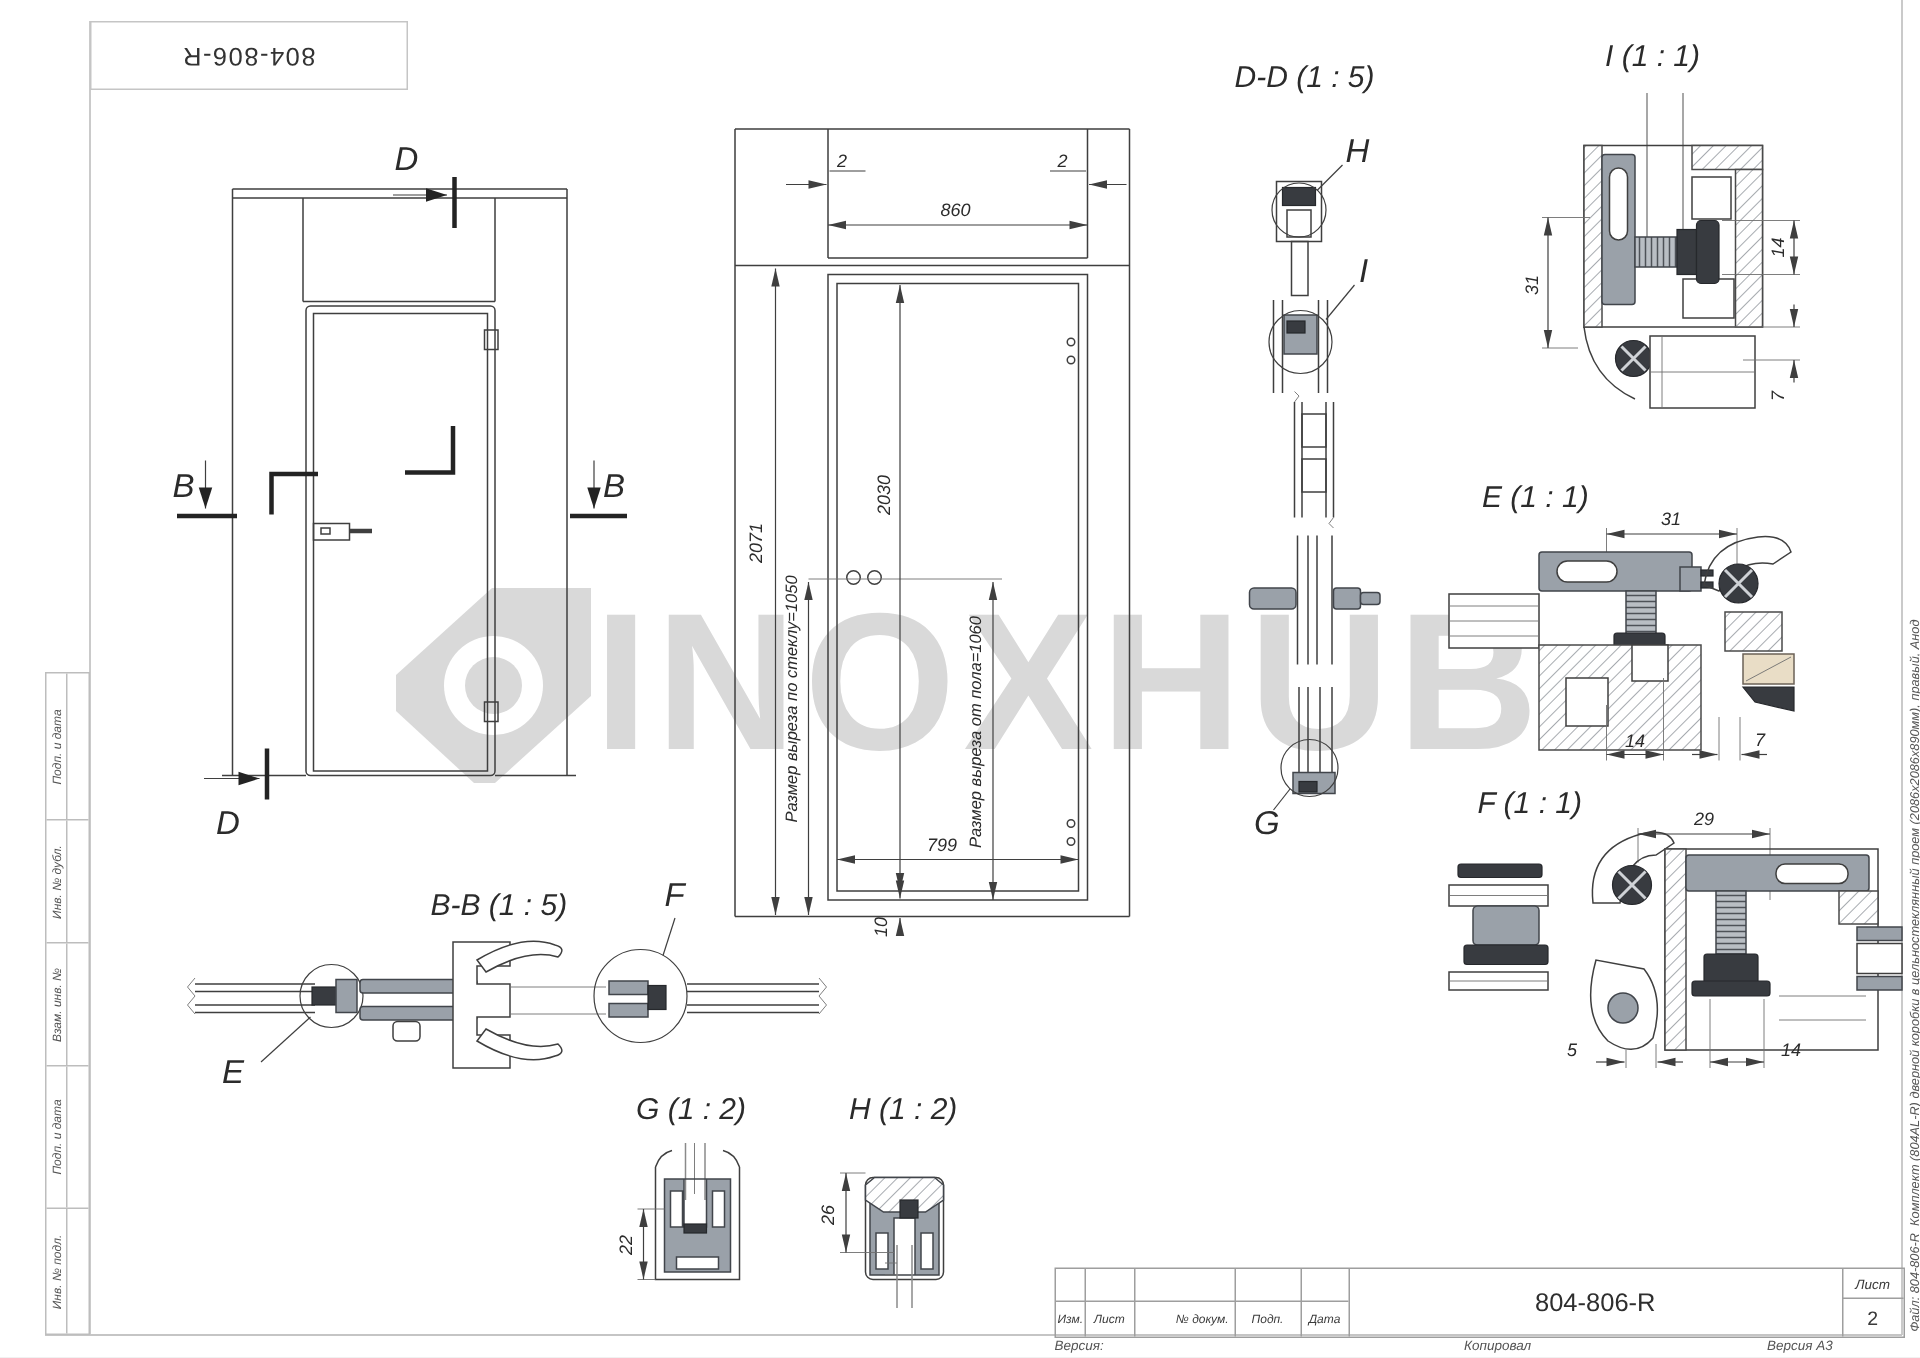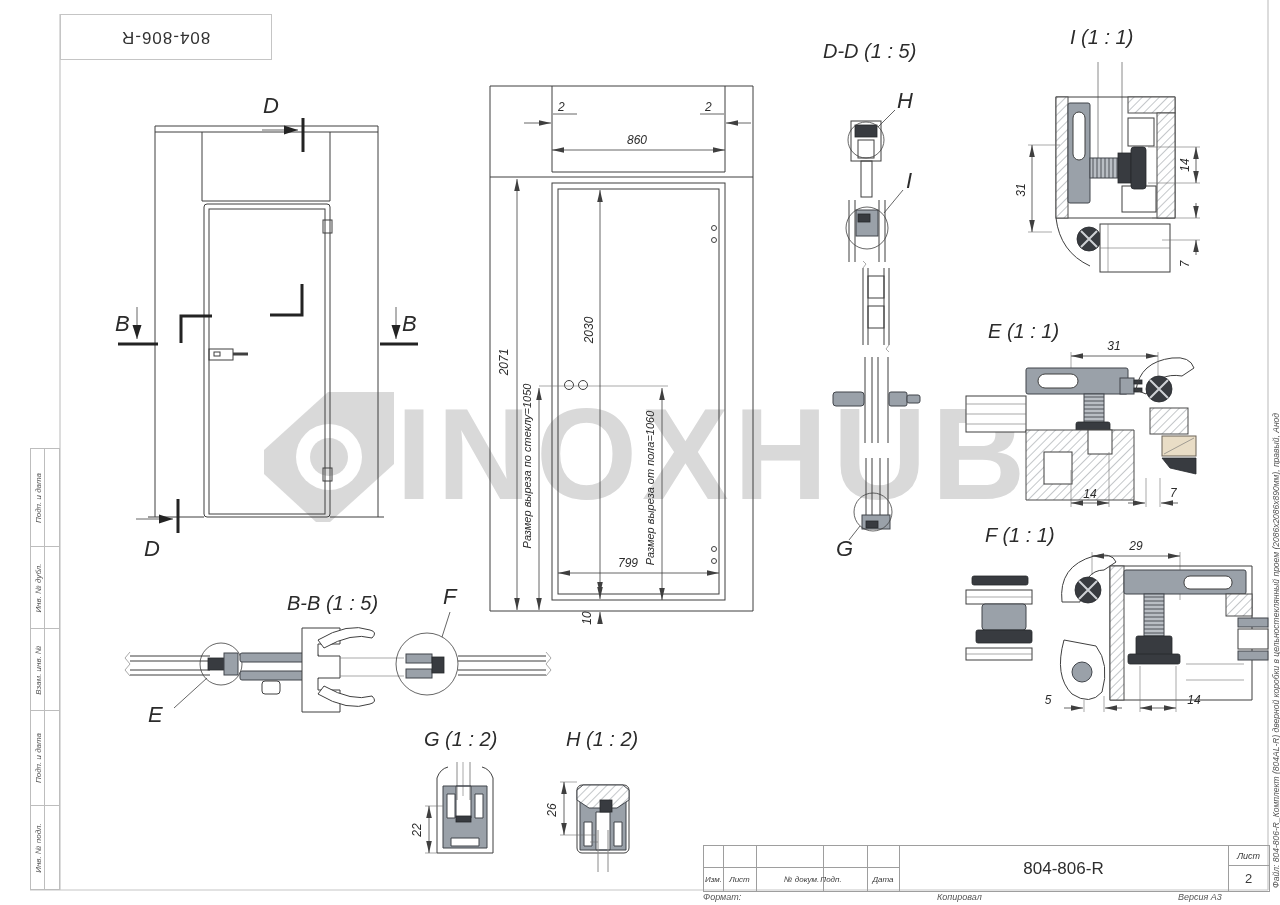--- a/index.html
+++ b/index.html
@@ -406,28 +406,28 @@
   <div class="tb-v" style="left:52px"></div>
   <div class="tb-v" style="left:119px"></div>
   <div class="tb-v" style="left:163px"></div>
   <div class="tb-v" style="left:195px"></div>
   <div class="tb-v" style="left:524px"></div>
   <div class="tb-h" style="left:0;top:21px;width:195px"></div>
   <div class="tb-h" style="left:524px;top:19px;width:41px"></div>
   <div class="tb-lab" style="left:0;width:19px">Изм.</div>
   <div class="tb-lab" style="left:19px;width:33px">Лист</div>
   <div class="tb-lab" style="left:64px;width:67px">№ докум.</div>
-  <div class="tb-lab" style="left:105px;width:44px">Подп.</div>
+  <div class="tb-lab" style="left:119px;width:44px">Подп.</div>
   <div class="tb-lab" style="left:163px;width:32px">Дата</div>
   <div class="tb-num">804-806-R</div>
   <div class="tb-sheetlab">Лист</div>
   <div class="tb-sheetno">2</div>
 </div>
 
-<div class="footer-txt" style="left:703px">Формат:</div>
-<div class="footer-txt" style="left:937px">Копировал</div>
+<div class="footer-txt" style="left:703px">Версия:</div>
+<div class="footer-txt" style="left:976px">Копировал</div>
 <div class="footer-txt" style="left:1178px">Версия A3</div>
 
 <div class="filenote">
   <span>Файл: 804-806-R_Комплект (804AL-R) дверной коробки в цельностеклянный проем (2086х2086х890мм), правый, Анод</span>
 </div>
 
 </div>
 
 </body></html>

